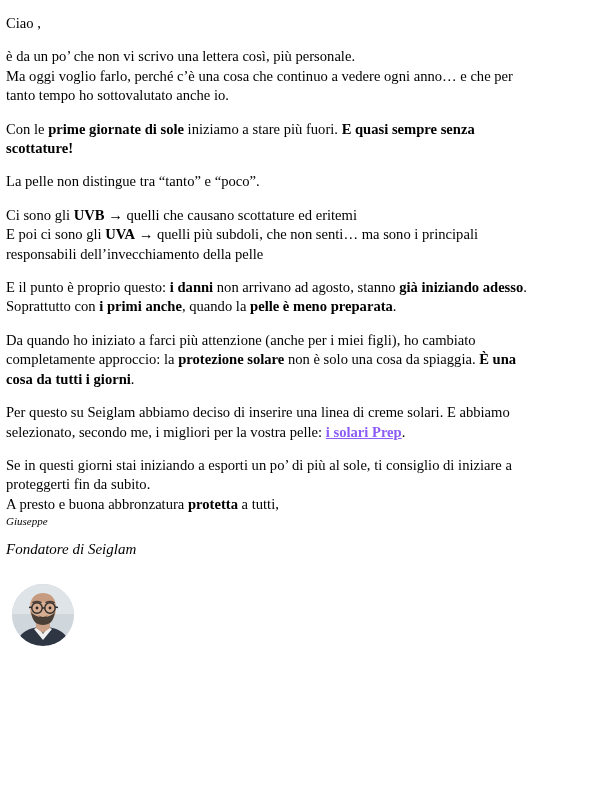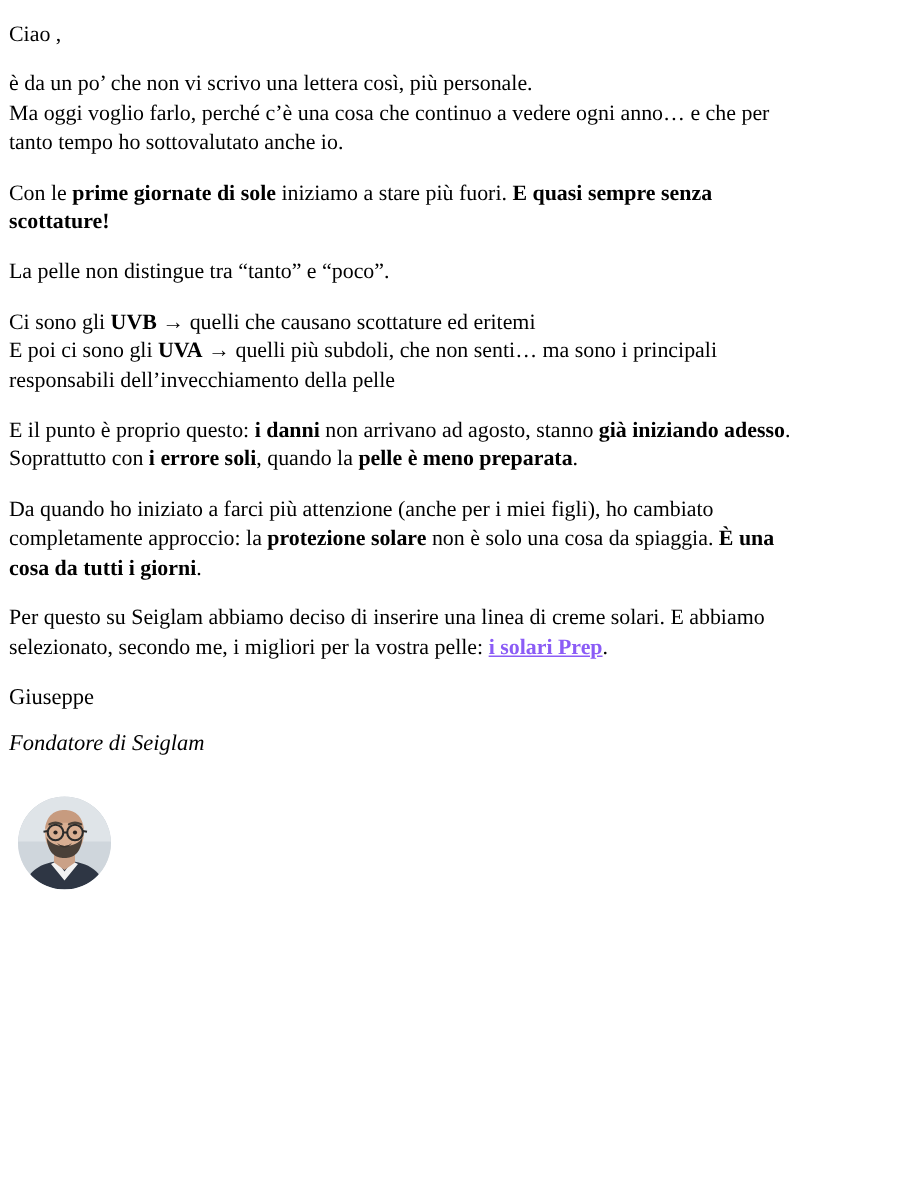--- a/index.html
+++ b/index.html
@@ -22,21 +22,22 @@
   }
   p {
     margin: 0 0 14px 0;
     font-size: 14.6px;
     line-height: 1.33;
   }
   p.tight {
     margin-bottom: 0;
   }
   .sig-name {
-    font-size: 15px;
+    font-style: italic;
+    font-size: 11px;
     line-height: 1.33;
     margin: 0;
   }
   .sig-role {
     font-style: italic;
     font-size: 15px;
     line-height: 1.33;
     margin: 11px 0 18px 0;
   }
   b { font-weight: bold; }
@@ -63,23 +64,24 @@
 <body>
 
 <div class="page">
 
   <p>Ciao ,</p>
 
   <p id="p-intro"><span>è da un po’ che non vi scrivo una lettera così, più personale.</span><br><span>Ma oggi voglio farlo, perché c’è una cosa che continuo a vedere ogni anno… e che per tanto tempo ho sottovalutato anche io.</span></p>
   <p id="p-first-sun"><span>Con le </span><b>prime giornate di sole</b><span> iniziamo a stare più fuori. </span><b>E quasi sempre senza scottature!</b></p>
   <p id="p-skin"><span>La pelle non distingue tra “tanto” e “poco”.</span><br></p>
   <p id="p-uv"><span>Ci sono gli </span><b>UVB</b><span> → quelli che causano scottature ed eritemi</span><br><span>E poi ci sono gli </span><b>UVA</b><span> → quelli più subdoli, che non senti… ma sono i principali responsabili dell’invecchiamento della pelle</span></p>
-  <p id="p-damage"><span>E il punto è proprio questo: </span><b>i danni</b><span> non arrivano ad agosto, stanno </span><b>già iniziando adesso</b><span>.</span><br><span>Soprattutto con </span><b>i errore soli</b><span>, quando la </span><b>pelle è meno preparata</b><span>.</span></p>
+  <p id="p-damage"><span>E il punto è proprio questo: </span><b>i danni</b><span> non arrivano ad agosto, stanno </span><b>già iniziando adesso</b><span>.</span><br><span>Soprattutto con </span><b>i primi anche</b><span>, quando la </span><b>pelle è meno preparata</b><span>.</span></p>
   <p id="p-approach"><span>Da quando ho iniziato a farci più attenzione (anche per i miei figli), ho cambiato completamente approccio: la </span><b>protezione solare</b><span> non è solo una cosa da spiaggia. </span><b>È una cosa da tutti i giorni</b><span>.</span></p>
   <p id="p-product"><span>Per questo su Seiglam abbiamo deciso di inserire una linea di creme solari. E abbiamo selezionato, secondo me, i migliori per la vostra pelle: </span><a class="link" href="#" style="color: #8b5cf6;">i solari Prep</a><span>.</span></p>
+  <p class="tight" id="p-closing"><span>Se in questi giorni stai iniziando a esporti un po’ di più al sole, ti consiglio di iniziare a proteggerti fin da subito.</span><br><span>A presto e buona abbronzatura </span><b>protetta</b><span> a tutti,</span></p>
 
   <p class="sig-name">Giuseppe</p>
   <p class="sig-role">Fondatore di Seiglam</p>
 
   <div class="avatar-wrap">
     <div class="avatar">
       <svg width="62" height="62" viewBox="0 0 62 62">
         <defs>
           <clipPath id="circ">
               <circle cx="31" cy="31" r="31"></circle>

